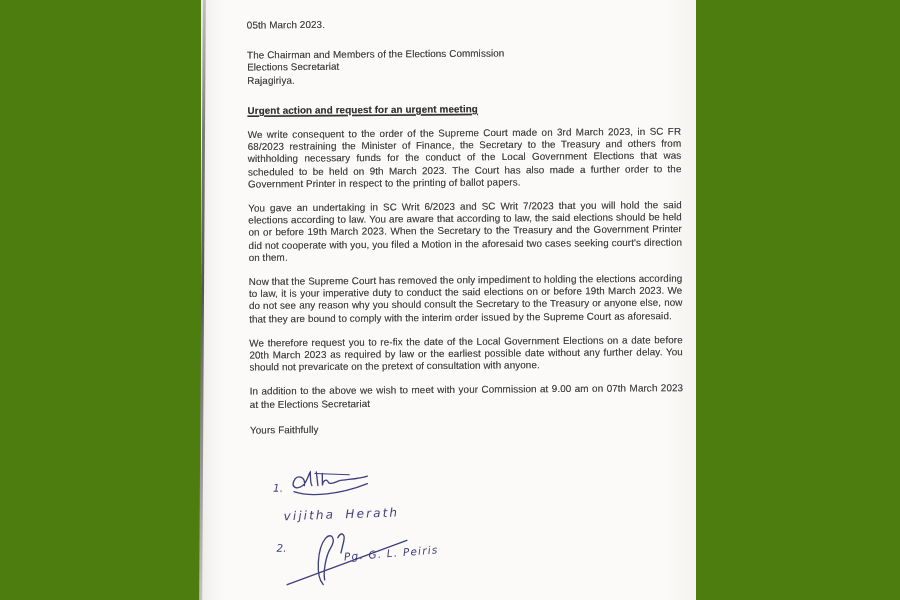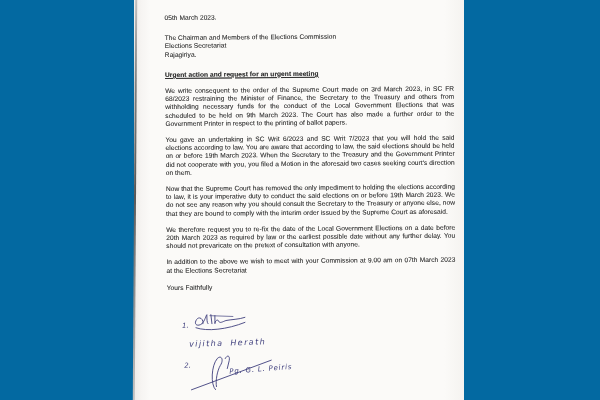--- a/index.html
+++ b/index.html
@@ -1,20 +1,20 @@
 <!DOCTYPE html>
 <html><head>
 <meta charset="utf-8">
 <style>
   html, body { margin:0; padding:0; }
   body {
     width:600px; height:400px; background:#ffffff; overflow:hidden;
     font-family:"Liberation Sans", sans-serif;
   }
-  .stage { position:relative; width:600px; height:400px; background:#0369a1; }
+  .stage { position:relative; width:600px; height:400px; background:#4d7c0f; }
 
   
   .paper {
     position:absolute; left:134px; top:0; width:330px; height:400px;
     background:linear-gradient(90deg,#eeebe8 0px,#f6f4f2 7px,#fbfaf8 16px,#fbfaf8 94%,#f5f3f0 100%);
   }
   
   .edge-line {
     position:absolute; left:134px; top:-3px; width:1.5px; height:406px;
     transform:rotate(0.35deg); transform-origin:50% 50%;

